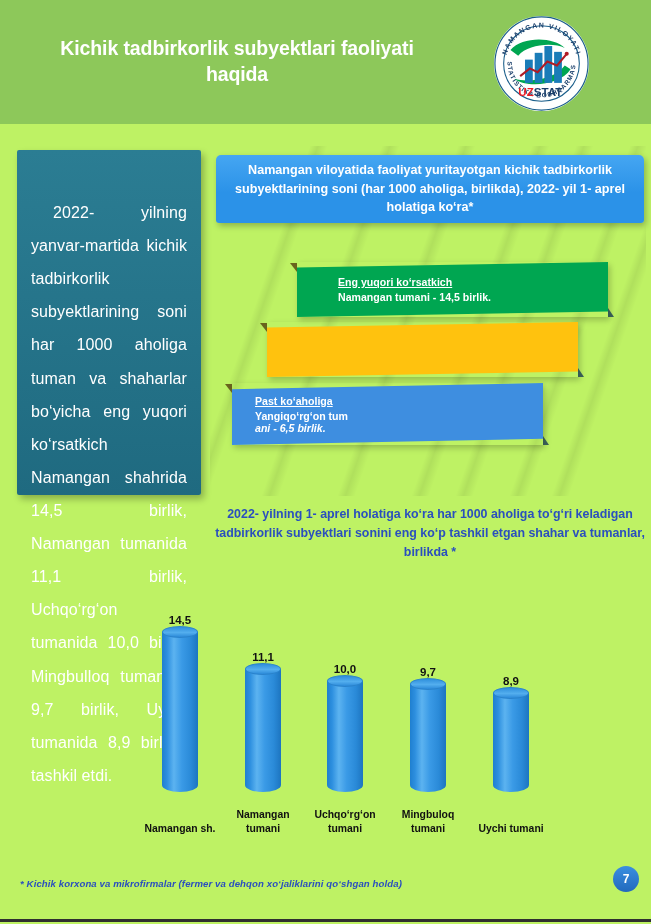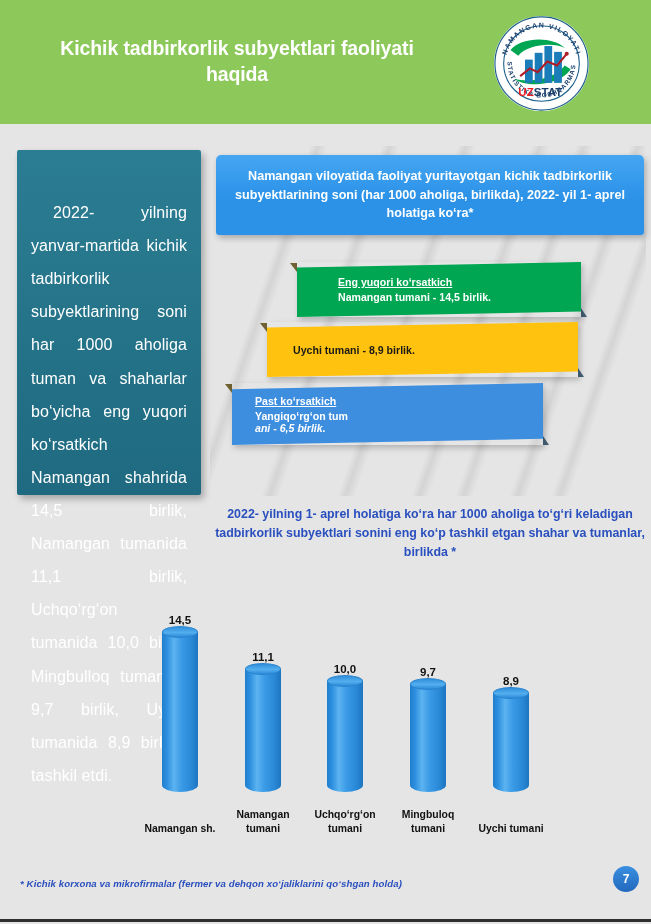--- a/index.html
+++ b/index.html
@@ -11,21 +11,21 @@
     background: #ffffff;
     font-family: "Liberation Sans", sans-serif;
     overflow: hidden;
     position: relative;
   }
 
   .page {
     position: relative;
     width: 651px;
     height: 924px;
-    background: #e5e5e5;
+    background: #bef264;
   }
 
   
   .header {
     position: absolute;
     left: 0; top: 0;
     width: 651px; height: 124px;
     background: #8DC85A;
   }
   .header-title {
@@ -88,21 +88,21 @@
     width: 17px; height: 430px;
     top: -40px;
     background: linear-gradient(90deg, rgba(0,0,0,0.00) 0%, rgba(0,0,0,0.075) 45%, rgba(0,0,0,0.00) 100%);
     transform: rotate(19deg);
   }
 
   
   .banner-top {
     position: absolute;
     left: 216px; top: 155px;
-    width: 428px; height: 80px;
+    width: 428px; height: 68px;
     background: #3399ED;
     background: linear-gradient(180deg,#45a6f2 0%,#2b92e8 55%,#2b92e8 100%);
     border-radius: 5px 5px 3px 3px;
     box-shadow: 2px 3px 6px rgba(0,0,0,0.26);
     display: flex; align-items: center; justify-content: center;
   }
   .banner-top-text {
     color: #ffffff;
     font-size: 12.6px;
     font-weight: bold;
@@ -140,21 +140,21 @@
     opacity: 0.8;
   }
   .ribbon-line1 {
     font-size: 10.6px; font-weight: bold;
     text-decoration: underline;
     margin-bottom: 3px;
   }
   .ribbon-line2 { font-size: 10.6px; font-weight: bold; }
   .ribbon-line3 { font-size: 10.6px; font-weight: bold; font-style: italic; }
 
-  .ribbon-green { left: 297px; top: 262px; width: 284px; }
+  .ribbon-green { left: 297px; top: 262px; width: 311px; }
   .ribbon-green .ribbon-inner { background: #00A651; color: #ffffff; padding-left: 41px; }
 
   .ribbon-yellow { left: 267px; top: 322px; width: 311px; }
   .ribbon-yellow .ribbon-inner { background: #FFC20E; color: #1a1a1a; padding-left: 26px; }
 
   .ribbon-blue { left: 232px; top: 383px; width: 311px; height: 62px; }
   .ribbon-blue .ribbon-inner { background: #3E8EE0; color: #ffffff; padding-left: 23px; }
 
   
   .chart-title {
@@ -312,29 +312,28 @@
     <div class="ribbon-inner">
       <div class="ribbon-line1">Eng yuqori ko‘rsatkich</div>
       <div class="ribbon-line2">Namangan tumani - 14,5 birlik.</div>
     </div>
     <div class="ribbon-tab-r"></div>
   </div>
 
   <div class="ribbon ribbon-yellow">
     <div class="ribbon-tab"></div>
     <div class="ribbon-inner">
-      <div class="ribbon-line2">Uychi tumani - 8,9 birlik.</div>
     </div>
     <div class="ribbon-tab-r"></div>
   </div>
 
   <div class="ribbon ribbon-blue">
     <div class="ribbon-tab"></div>
     <div class="ribbon-inner">
-      <div class="ribbon-line1">Past ko‘rsatkich</div>
+      <div class="ribbon-line1">Past ko‘aholiga</div>
       <div class="ribbon-line2">Yangiqo‘rg‘on tum</div>
       <div class="ribbon-line3">ani  - 6,5 birlik.</div>
     </div>
     <div class="ribbon-tab-r"></div>
   </div>
 
   <div class="chart-title">2022- yilning 1- aprel holatiga  ko‘ra har 1000 aholiga to‘g‘ri keladigan tadbirkorlik subyektlari sonini eng ko‘p tashkil etgan shahar va tumanlar, birlikda *</div>
 
   <div class="chart">
 

